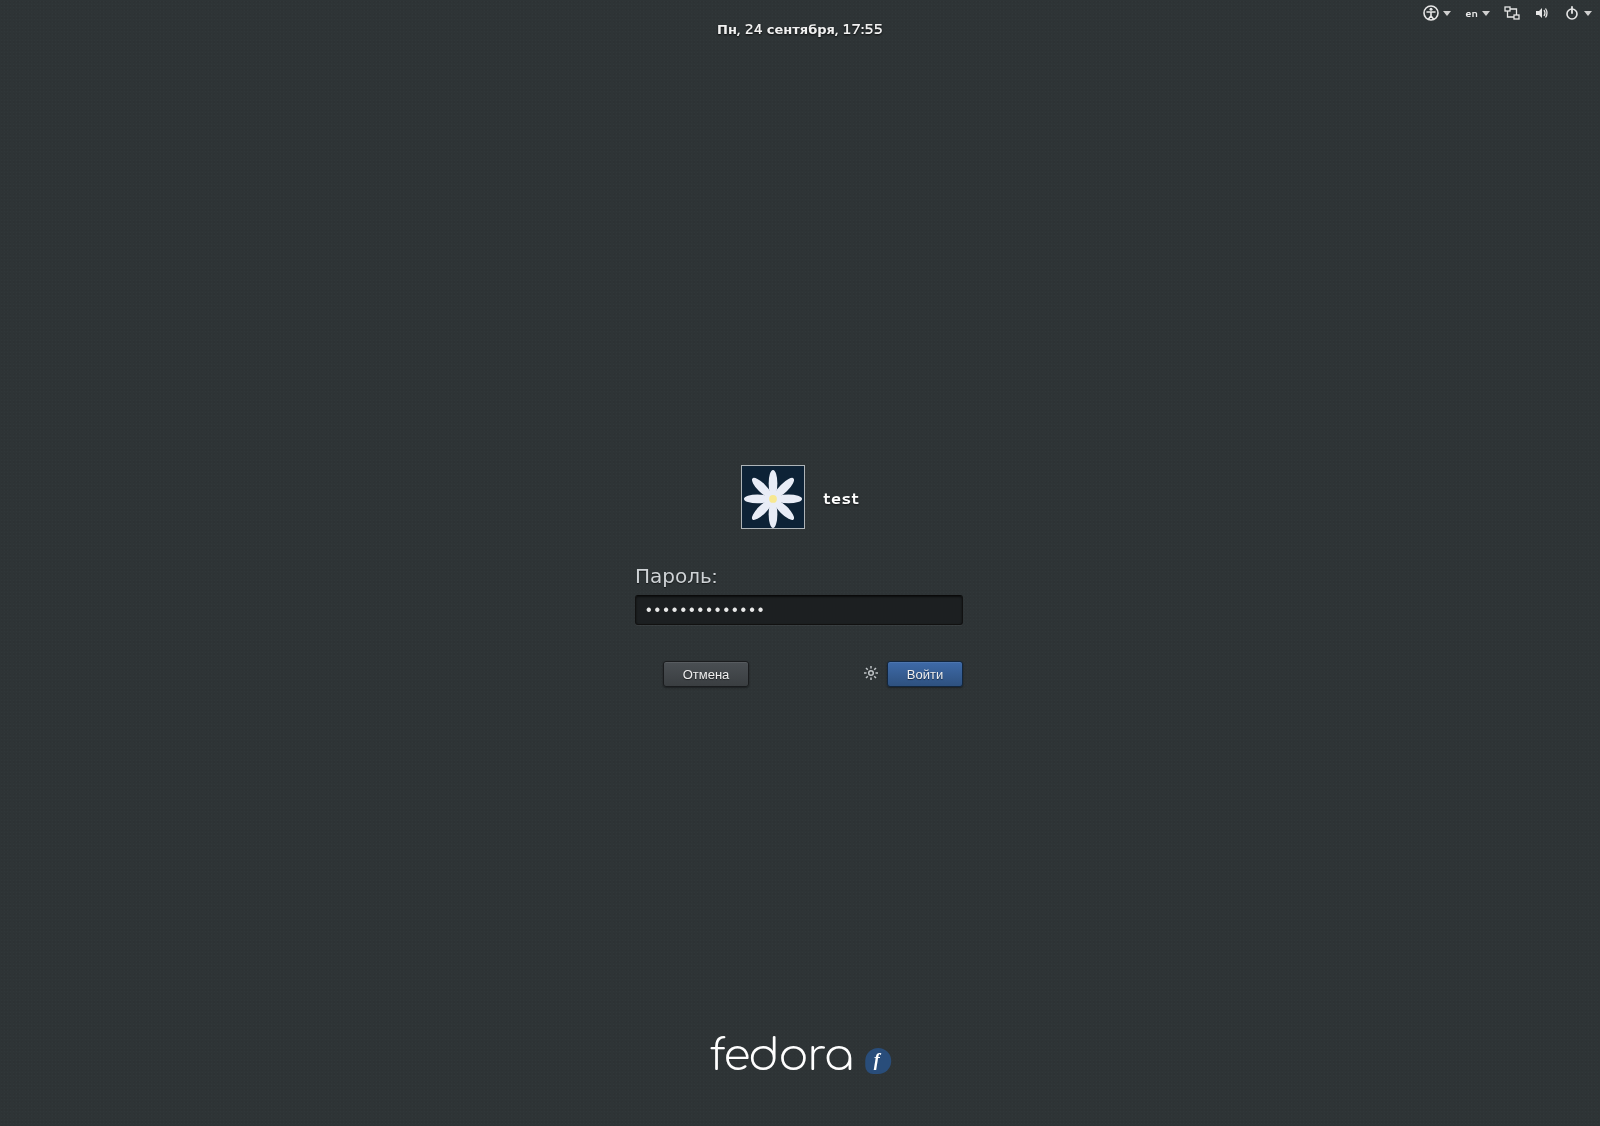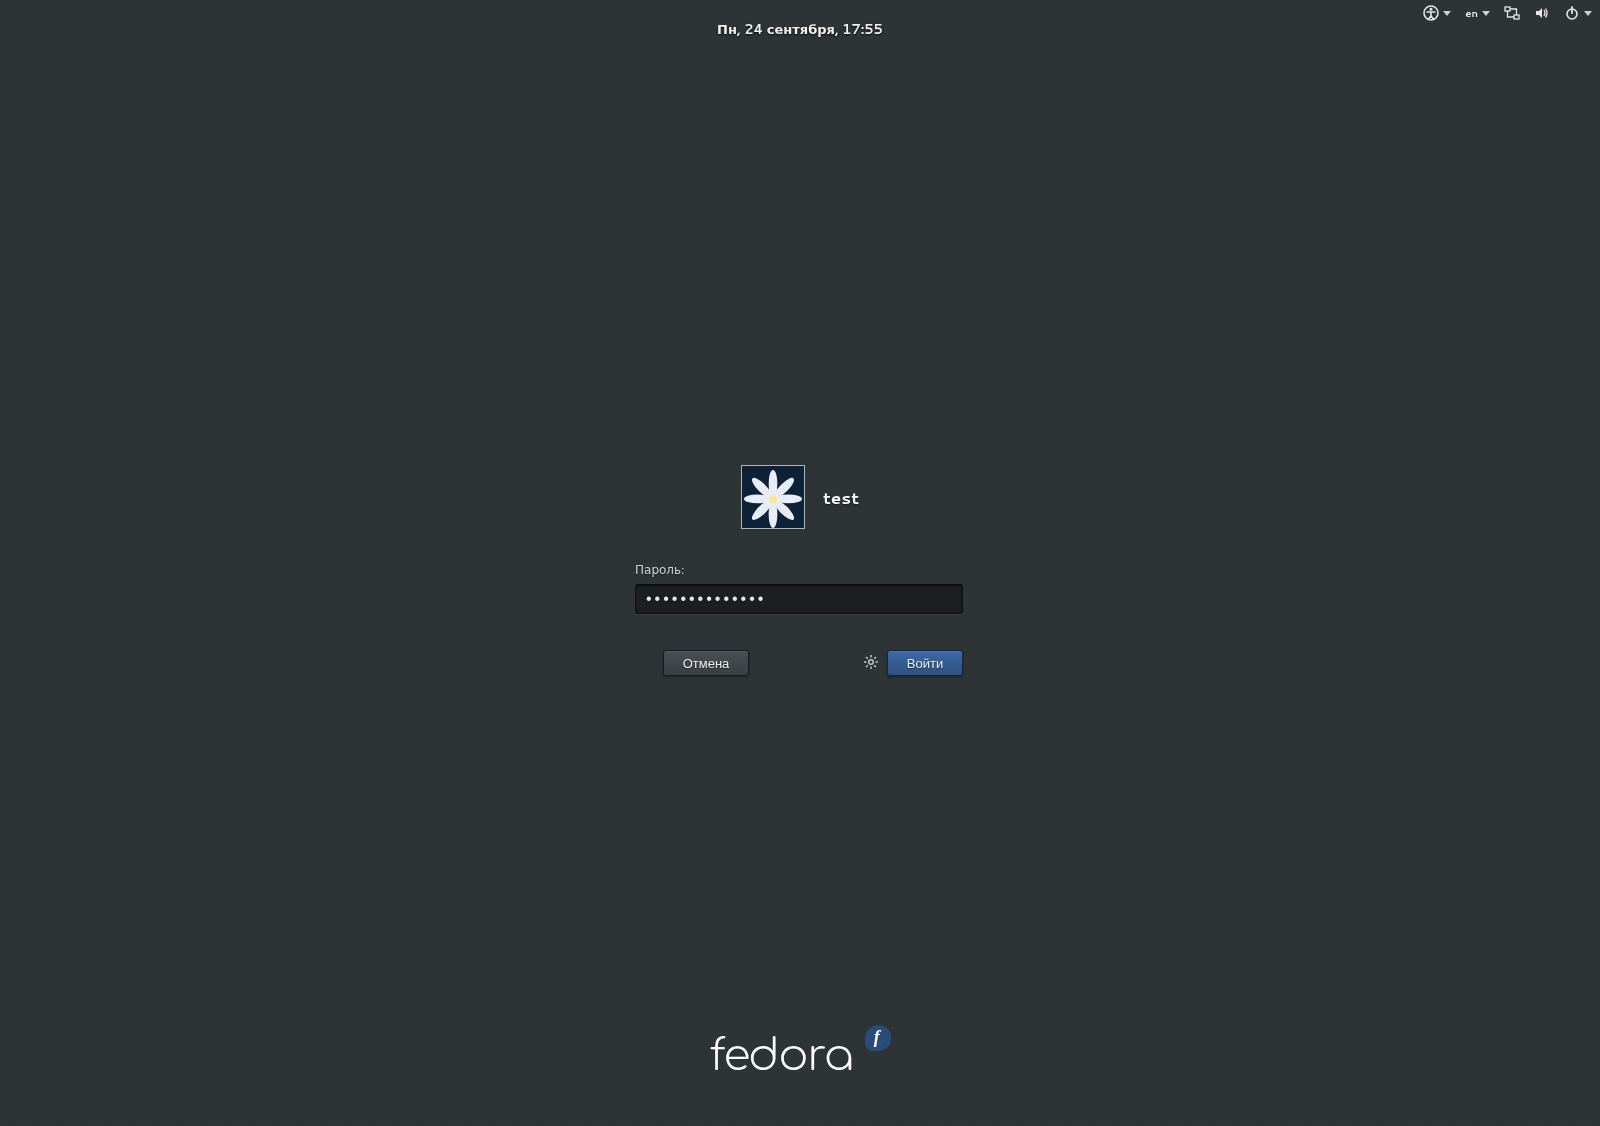--- a/index.html
+++ b/index.html
@@ -78,21 +78,21 @@
       overflow: hidden;
     }
     .avatar svg { width: 100%; height: 100%; display: block; }
     .username {
       font-size: 17px;
       font-weight: 700;
       color: #fff;
       text-shadow: 0 1px 2px rgba(0,0,0,0.6);
     }
     .password-label {
-      font-size: 12px;
+      font-size: 20px;
       color: #cfd3d6;
       margin-bottom: 6px;
       text-shadow: 0 1px 1px rgba(0,0,0,0.5);
     }
     .password-input {
       width: 328px;
       height: 30px;
       background: #1c1f21;
       border: 1px solid #111;
       border-top-color: #0a0a0a;
@@ -143,21 +143,21 @@
       cursor: pointer;
     }
 
     
     .fedora-logo {
       position: absolute;
       left: 50%;
       bottom: 46px;
       transform: translateX(-50%);
       display: flex;
-      align-items: flex-start;
+      align-items: flex-end;
       gap: 12px;
     }
     .fedora-word {
       font-size: 44px;
       font-weight: 300;
       color: #fff;
       letter-spacing: -1px;
       font-family: "Comfortaa","Cantarell",sans-serif;
     }
     .fedora-bubble {

